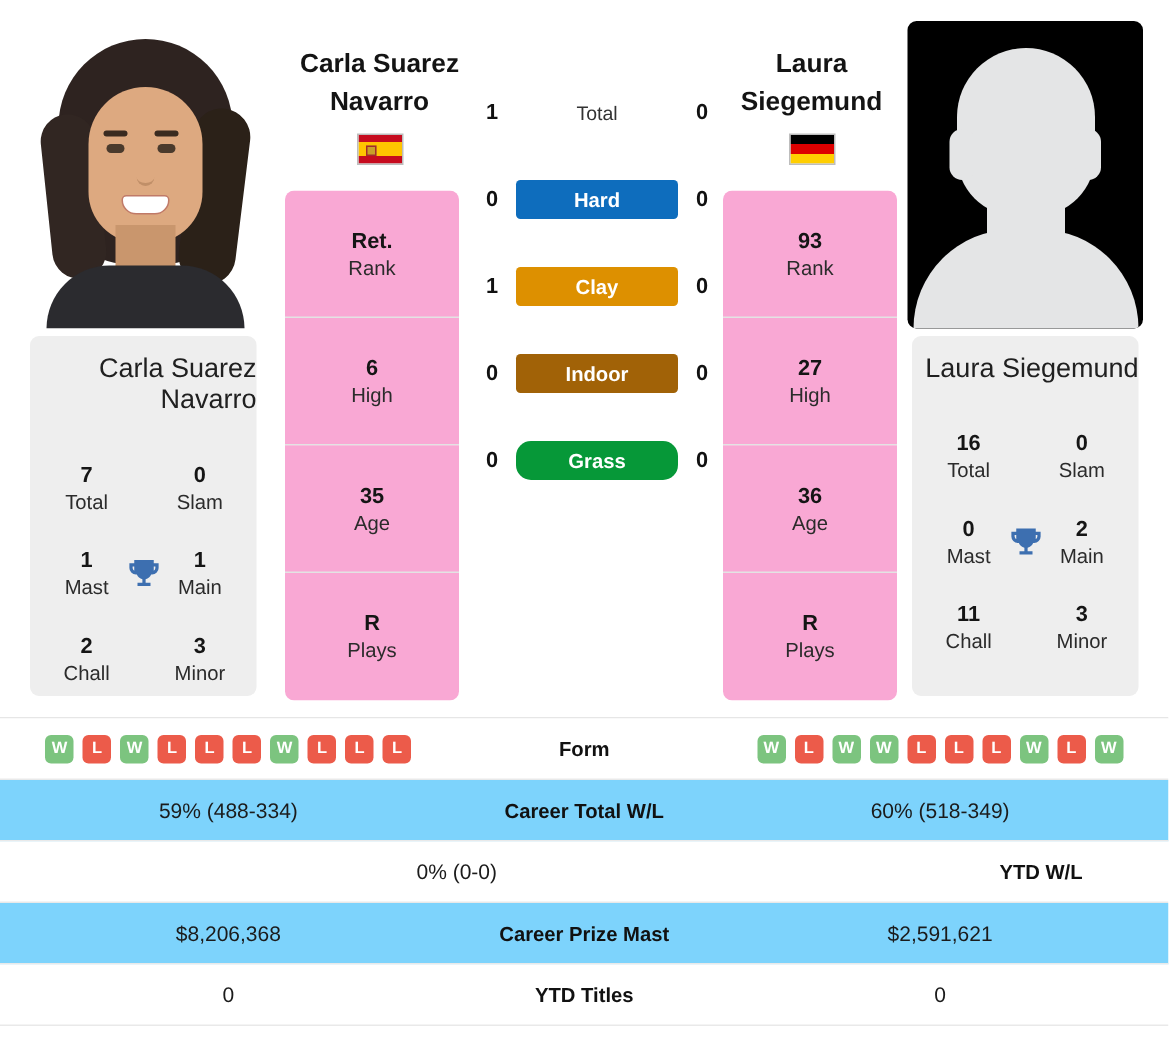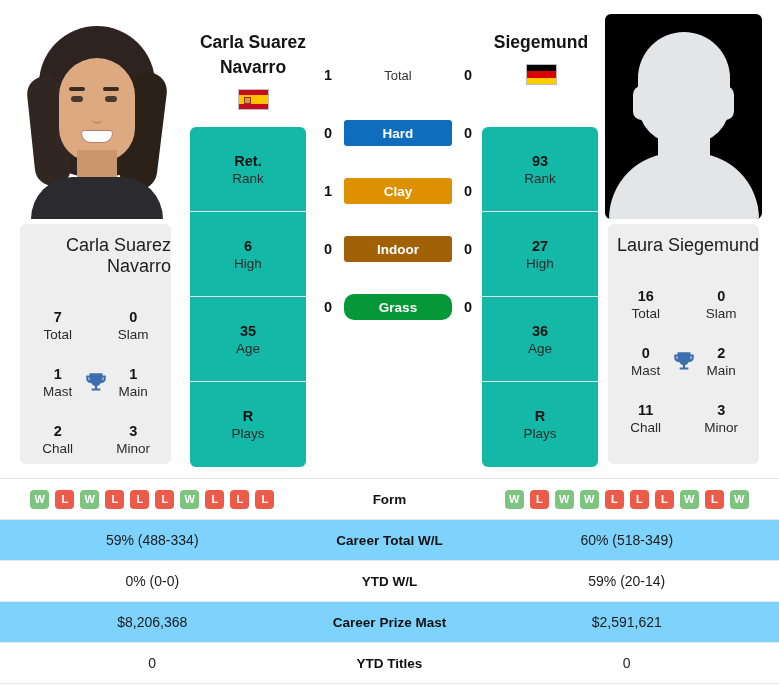--- a/index.html
+++ b/index.html
@@ -176,21 +176,21 @@
     position: absolute;
     top: 127px;
     width: 116px;
     border-radius: 6px;
     overflow: hidden;
   }
   .info-left  { left: 190px; }
   .info-right { left: 482px; }
   .info-cell {
     height: 85px;
-    background: #14b8a6;
+    background: #f9a8d4;
     border-bottom: 1px solid #e3e3e3;
     display: flex; flex-direction: column;
     align-items: center; justify-content: center;
     gap: 2px;
   }
   .info-cell:last-child { border-bottom: none; }
   .info-val { font-size: 14.5px; font-weight: bold; color: #151515; }
   .info-key { font-size: 13.5px; color: #2b2b2b; }
 
   
@@ -285,20 +285,21 @@
 
   <div class="name-block name-left">
     <div class="pname">Carla Suarez</div>
     <div class="pname">Navarro</div>
     <div class="flag flag-es">
       <div class="crest"></div>
     </div>
   </div>
 
   <div class="name-block name-right">
+    <div class="pname">Laura</div>
     <div class="pname">Siegemund</div>
     <div class="flag flag-de"></div>
   </div>
 
   <div class="h2h">
 
     <div class="h2h-row">
       <div class="h2h-num">1</div>
       <div class="h2h-label-plain">Total</div>
       <div class="h2h-num">0</div>
@@ -470,21 +471,20 @@
 
   <div class="s-row shade">
     <div class="s-left">59% (488-334)</div>
     <div class="s-mid">Career Total W/L</div>
     <div class="s-right">60% (518-349)</div>
   </div>
 
   <div class="s-row plain">
     <div class="s-left">0% (0-0)</div>
     <div class="s-mid">YTD W/L</div>
-    <div class="s-right">59% (20-14)</div>
   </div>
 
   <div class="s-row shade">
     <div class="s-left">$8,206,368</div>
     <div class="s-mid">Career Prize Mast</div>
     <div class="s-right">$2,591,621</div>
   </div>
 
   <div class="s-row plain">
     <div class="s-left">0</div>

